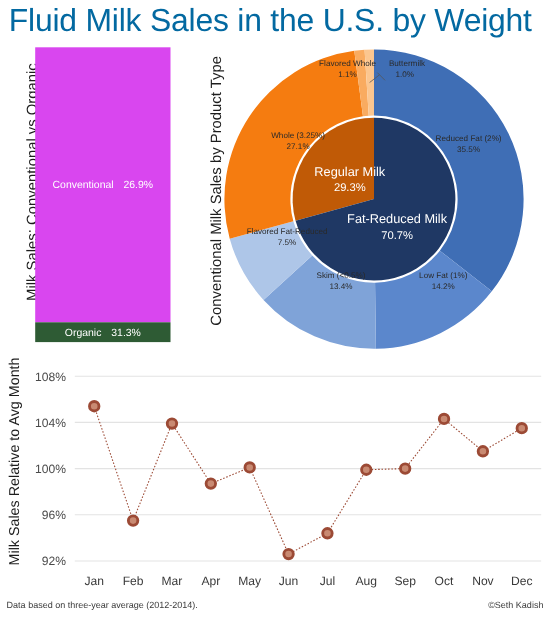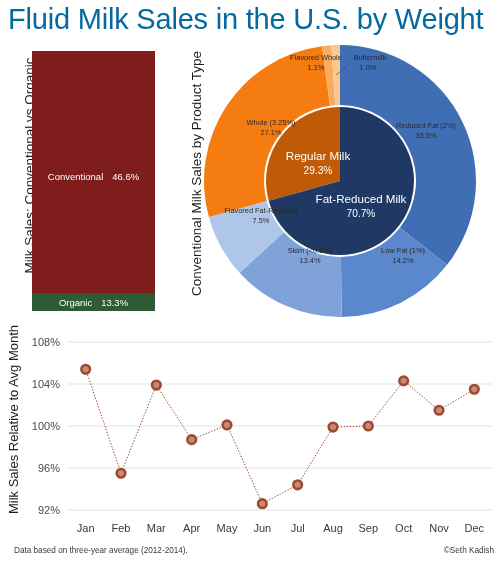--- a/index.html
+++ b/index.html
@@ -44,40 +44,40 @@
   
   #line-panel{position:absolute;left:0;top:326px;width:500px;height:238px;}
   #line-axis-title{
     position:absolute;left:-87px;top:86px;width:200px;
     transform:rotate(-90deg);transform-origin:center center;
     font-size:13px;text-align:center;color:#1d1d1d;white-space:nowrap;
   }
   #line-svg{position:absolute;left:0;top:0;}
   .ytick{font-size:11px;fill:#4a4a4a;font-family:"Liberation Sans",sans-serif;}
   .xtick{font-size:11px;fill:#3a3a3a;font-family:"Liberation Sans",sans-serif;}
-  #footnote{position:absolute;left:14px;top:546px;font-size:8.2px;color:#3b3b3b;}
+  #footnote{position:absolute;left:6px;top:546px;font-size:8.2px;color:#3b3b3b;}
   #credit{position:absolute;right:6px;top:546px;font-size:8.2px;color:#3b3b3b;}
 </style>
 </head>
 <body>
 
 <div id="main-title">Fluid Milk Sales in the U.S. by Weight</div>
 
 <div id="bar-panel">
   <div id="bar-axis-title">Milk Sales: Conventional vs Organic</div>
   <div id="bar-stack">
-    <div class="bar-seg" id="seg-conventional" style="background: #7f1d1d; margin-top: 8px;">
+    <div class="bar-seg" id="seg-conventional" style="background: #d946ef;">
       <span>Conventional</span>
       <span class="seg-label-gap"></span>
-      <span>46.6%</span>
+      <span>26.9%</span>
     </div>
     <div class="bar-seg" id="seg-organic" style="background: rgb(46, 91, 52); align-items: center;">
       <span>Organic</span>
       <span class="seg-label-gap"></span>
-      <span>13.3%</span>
+      <span>31.3%</span>
     </div>
   </div>
 </div>
 
 <div id="donut-panel">
   <div id="donut-axis-title">Conventional Milk Sales by Product Type</div>
   <svg id="donut-svg" width="284" height="282" viewBox="0 0 284 282">
     <g>
       <path id="o-reduced" d="M 142 5 A 136 136 0 0 1 249.08741075334405 224.83487614438621 L 201.84296483275108 187.84890137480406 A 76 76 0 0 0 142 65 Z" fill="#3f6eb5"></path>
       <path id="o-lowfat" d="M 249.08741075334405 224.83487614438621 A 136 136 0 0 1 143.71240605579004 276.9892189311347 L 142.95693279588266 216.99397528504588 A 76 76 0 0 0 201.84296483275108 187.84890137480406 Z" fill="#5b87cc"></path>

